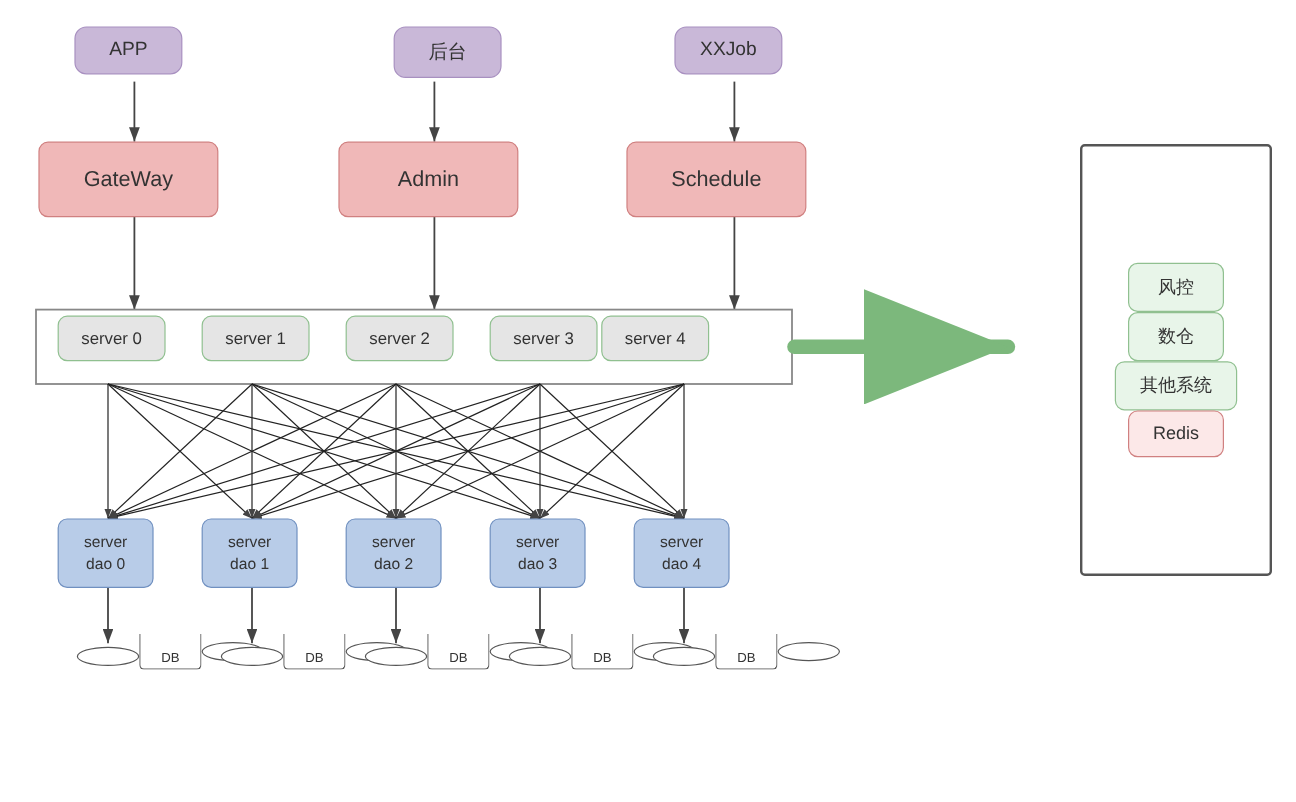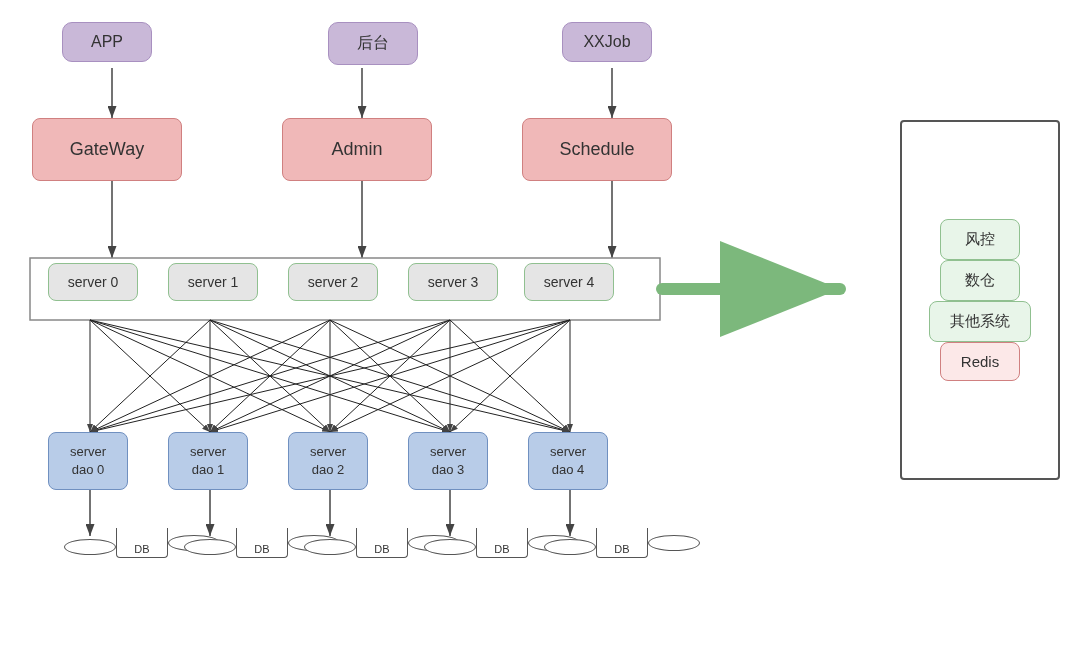--- a/index.html
+++ b/index.html
@@ -249,21 +249,21 @@
   </div>
   <div style="position:absolute; top:263px; left:168px;">
     <div class="box-green">server 1</div>
   </div>
   <div style="position:absolute; top:263px; left:288px;">
     <div class="box-green">server 2</div>
   </div>
   <div style="position:absolute; top:263px; left:408px;">
     <div class="box-green">server 3</div>
   </div>
-  <div style="position:absolute; top:263px; left:524px;border-radius:19px;">
+  <div style="position:absolute; top:263px; left:501px;border-radius:19px;">
     <div class="box-green">server 4</div>
   </div>
 
   <div style="position:absolute; top:432px; left:48px;">
     <div class="box-blue" style="text-align:center; line-height:1.4;">server<br>dao 0</div>
   </div>
   <div style="position:absolute; top:432px; left:168px;">
     <div class="box-blue" style="text-align:center; line-height:1.4;">server<br>dao 1</div>
   </div>
   <div style="position:absolute; top:432px; left:288px;">

